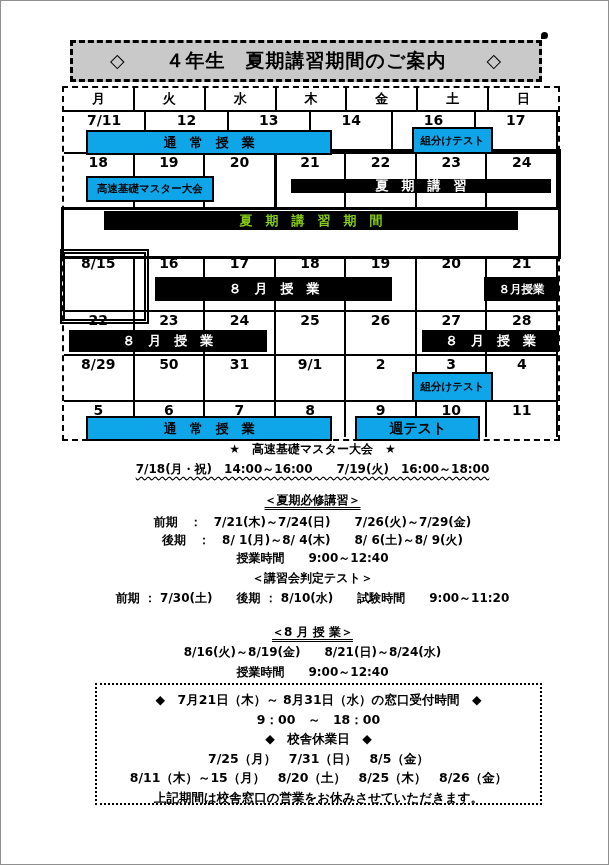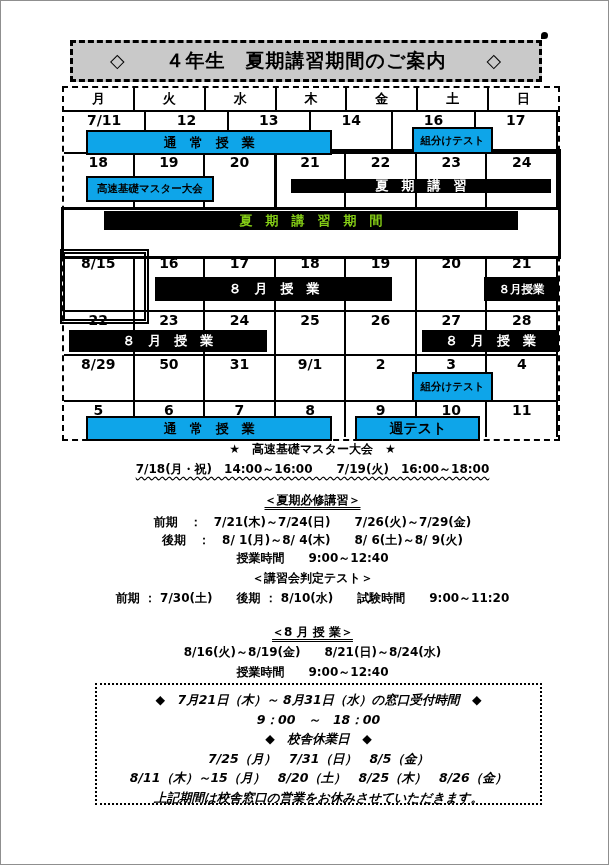--- a/index.html
+++ b/index.html
@@ -59,21 +59,21 @@
   .sections { position:absolute; left:0; top:437px; width:100%; text-align:center; font-weight:bold; }
   .s-line { font-size:12px; line-height:17px; white-space:nowrap;margin-left:16px; }
   .u-wavy { text-decoration-line:underline; text-decoration-style:wavy; text-underline-offset:3px; }
   .u-double { text-decoration-line:underline; text-decoration-style:double; text-underline-offset:3px; }
   .mt4 { margin-top:4px; } .mt3 { margin-top:3px; } .mt14 { margin-top:14px; }
   .mt5 { margin-top:5px; } .mt1 { margin-top:1px; } .mt17 { margin-top:17px; }
 
   
   .office-box {
     position:absolute; left:95px; top:683px; width:447px; height:122px;
-    border:2px dotted #000; text-align:center; font-weight:bold; padding-top:5px; box-sizing:border-box;font-style:italic;
+    border:2px dotted #000; text-align:center; font-weight:bold; padding-top:5px; box-sizing:border-box;
   }
   .office-box .o-line { font-size:12.5px; line-height:19.5px; white-space:nowrap; }
 </style>
 </head>
 <body>
 
 <div class="page-border"></div>
 
 <div class="title-box">
   <span class="title-text">◇　　４年生　夏期講習期間のご案内　　◇</span>

